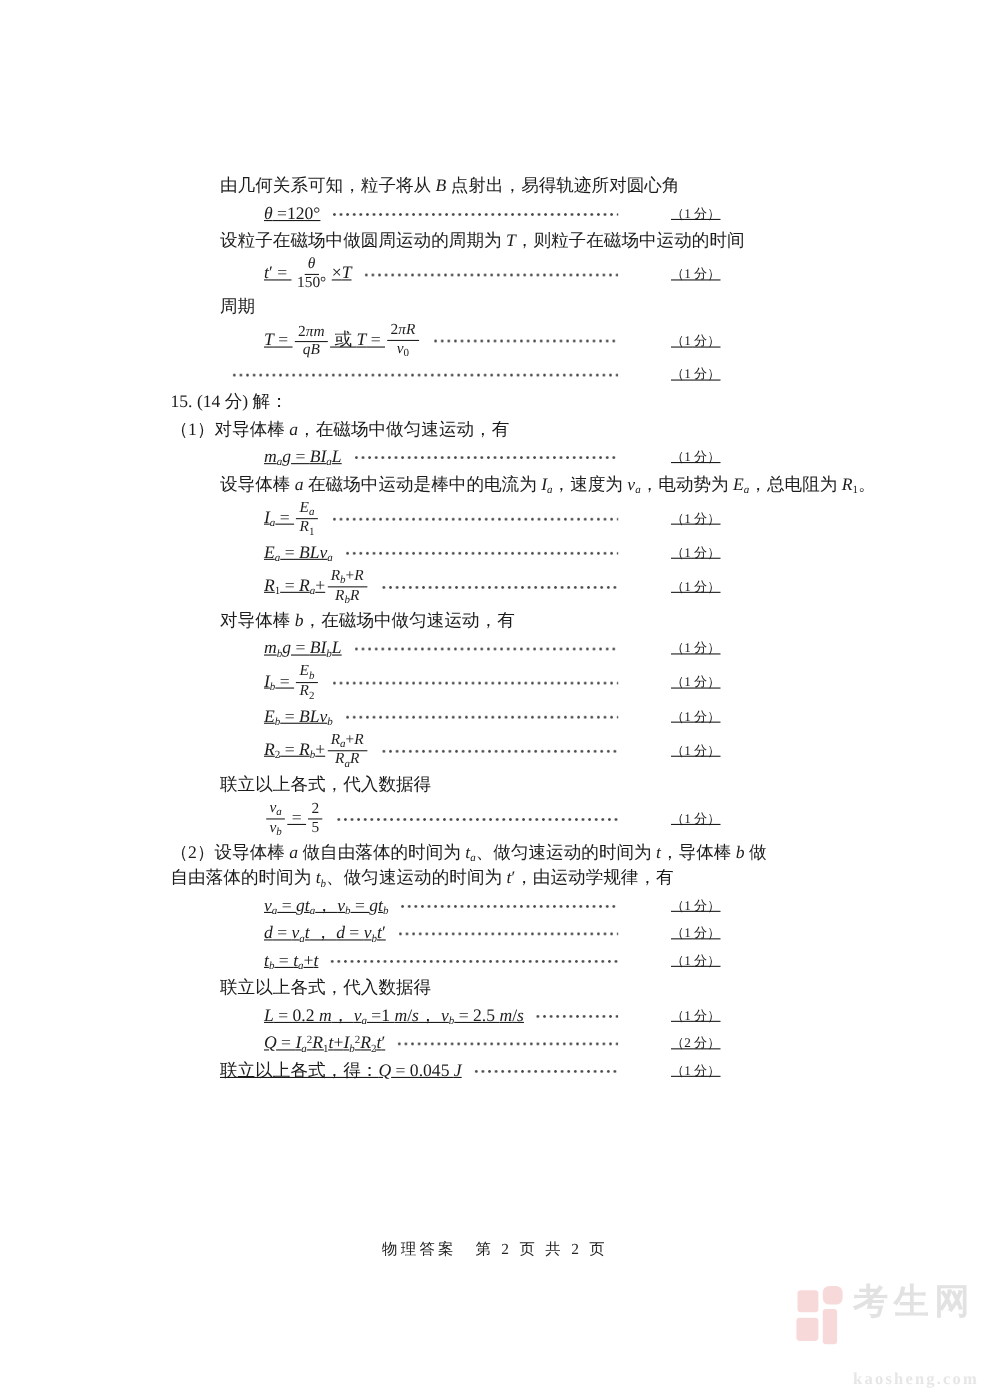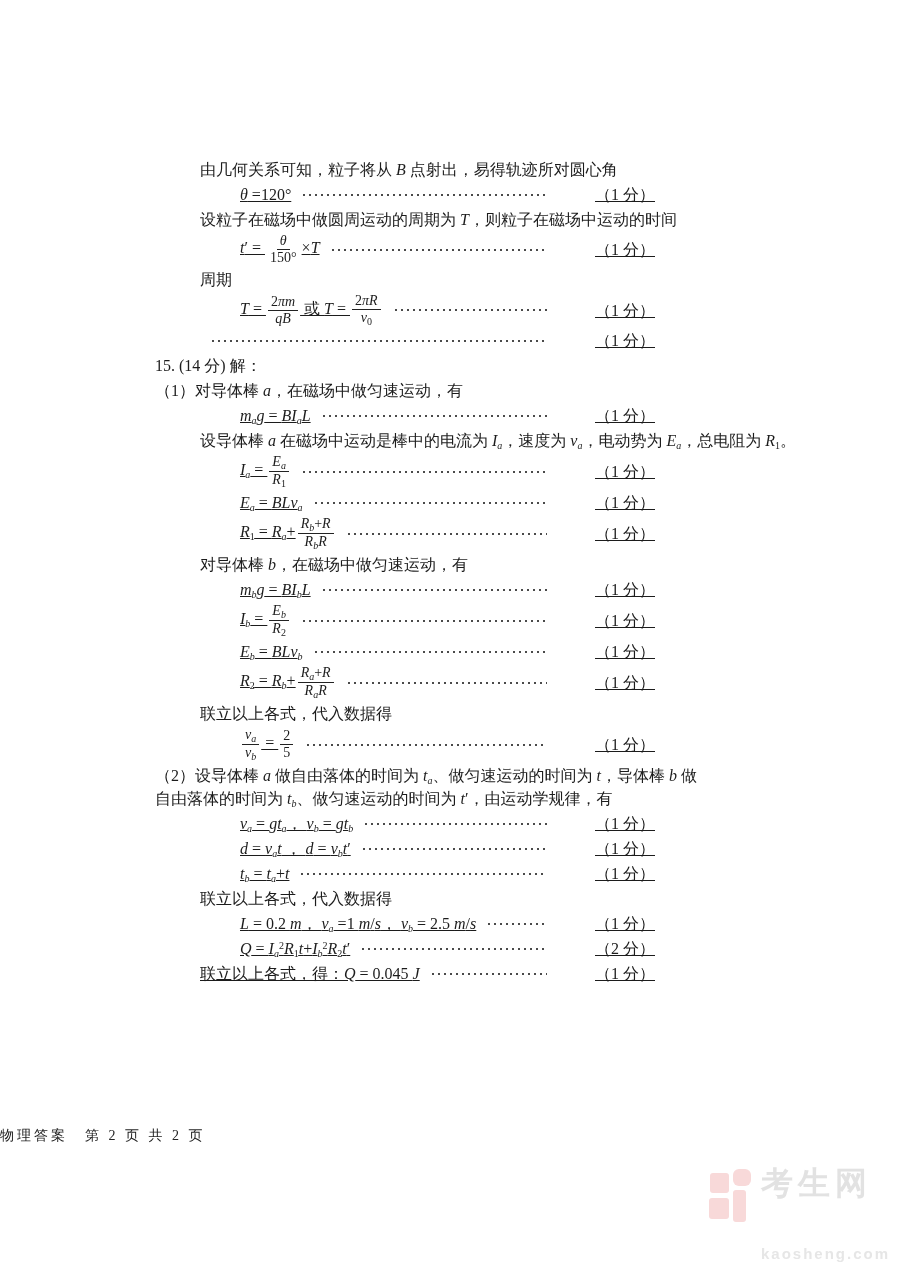--- a/index.html
+++ b/index.html
@@ -18,34 +18,34 @@
   sup{vertical-align:5px;}
   .frac{display:inline-flex;flex-direction:column;align-items:center;vertical-align:middle;
         margin:0 2px;text-align:center;}
   .frac .num,.frac .den{display:block;font-size:14px;line-height:16px;padding:0 3px;}
   .frac .num{border-bottom:1px solid #222;}
   .sqrt{white-space:nowrap;}
   .sqrt .sqrt-arg{border-top:1px solid #222;padding:0 1px;}
   .leader{flex:1 1 auto;align-self:center;height:23px;margin:0 8px 0 10px;min-width:16px;
           background-image:radial-gradient(circle,#4a4a4a 1px,rgba(0,0,0,0) 1.4px);
           background-size:6px 6px;background-repeat:repeat-x;background-position:0 center;}
-  .score{white-space:nowrap;font-size:16px;margin-left:40px;}
-  .footer{position:absolute;top:1127px;left:0;width:100%;
+  .score{white-space:nowrap;font-size:12px;margin-left:40px;}
+  .footer{position:absolute;top:1127px;left:0;width:100%;text-align:center;
           font-size:14px;letter-spacing:3px;color:#222;}
   .watermark{position:absolute;right:10px;bottom:10px;display:flex;align-items:flex-start;gap:8px;}
   .wm-logo{position:relative;width:44px;height:54px;margin-top:4px;}
   .wm-logo i{position:absolute;border-radius:3px;background:#f8d9d9;}
   .wm-logo .b1{left:1px;top:4px;width:19px;height:20px;}
   .wm-logo .b2{left:24px;top:0;width:18px;height:17px;border-radius:6px;}
   .wm-logo .b3{left:0;top:29px;width:20px;height:21px;}
   .wm-logo .b4{left:24px;top:21px;width:13px;height:32px;}
   .wm-text{display:flex;flex-direction:column;gap:44px;}
   .wm-brand{font-family:"Liberation Sans","DejaVu Sans",sans-serif;font-size:32px;line-height:36px;
             color:#e2e2e2;letter-spacing:5px;font-weight:bold;}
-  .wm-domain{font-family:Liberation Sans, sans-serif;font-size:15px;line-height:18px;
+  .wm-domain{font-family:Liberation Serif, serif;font-size:15px;line-height:18px;
              color:#e6e6e6;letter-spacing:2px;font-weight:bold;}
 </style>
 </head>
 <body>
 
 <div class="page">
   <div class="content">
 
     <div class="row ind1"><span class="math">由几何关系可知，粒子将从 <i>B</i> 点射出，易得轨迹所对圆心角</span></div>
 

